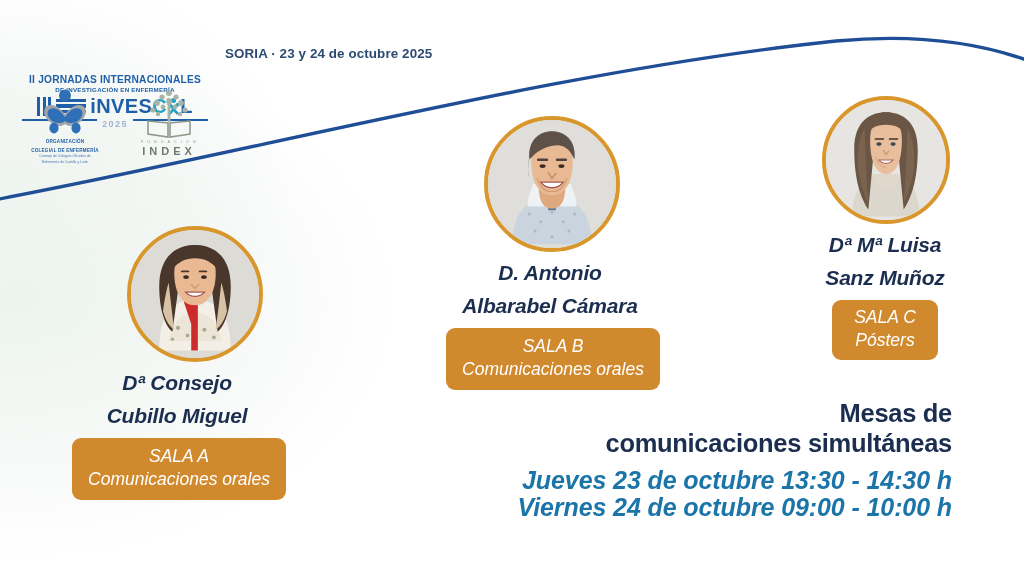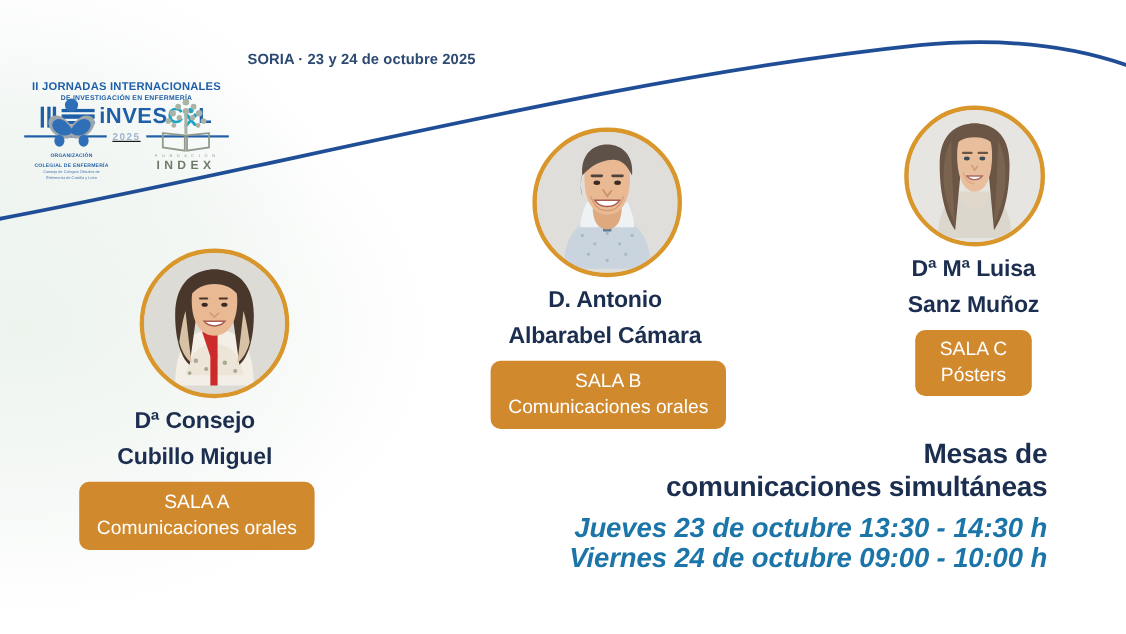--- a/index.html
+++ b/index.html
@@ -51,21 +51,21 @@
     display:inline-block;width:13px;height:17px;position:relative;margin:0 0px;
   }
   .glyph-person .hd{
     position:absolute;left:4px;top:0;width:5px;height:5px;border-radius:50%;background:#21A3C4;
   }
   .glyph-person .bd{
     position:absolute;left:0;top:5px;width:13px;height:12px;background:#21A3C4;
     clip-path:polygon(0% 18%,22% 0%,50% 34%,78% 0%,100% 18%,62% 55%,100% 100%,72% 100%,50% 72%,28% 100%,0% 100%,38% 55%);
   }
   .brand-rule{
-    display:flex;align-items:center;gap:5px;margin-top:3px;justify-content:center;text-decoration:underline;
+    display:flex;gap:5px;margin-top:3px;justify-content:center;
   }
   .brand-rule .ln{height:2.2px;background:#1F5FA8;flex:1;}
   .brand-rule .yr{
     font-size:9px;font-weight:bold;letter-spacing:1.4px;color:#9FB4CF;
   }
 
   .orgs{position:absolute;left:26px;top:88px;display:flex;gap:26px;align-items:flex-start;}
   .org{display:flex;flex-direction:column;align-items:center;width:78px;}
   .org-cap{
     font-size:4.6px;font-weight:bold;color:#1F5FA8;text-align:center;line-height:5.6px;
@@ -81,21 +81,21 @@
     font-size:3.6px;letter-spacing:1.6px;color:#8D9A8A;margin-bottom:1px;
   }
 
   .soria{
     position:absolute;left:225px;top:46px;
     font-size:13.4px;font-weight:bold;color:#2C4A72;letter-spacing:.1px;
     white-space:nowrap;
   }
 
   
-  .card{position:absolute;}
+  .card{position:absolute;font-style:italic;}
   .photo{
     border-radius:50%;
     border:4px solid #D9962B;
     background:#DDDCD8;
     overflow:hidden;
     position:relative;
     box-sizing:border-box;
   }
   .photo .face{position:absolute;inset:0;}
   .pname{

